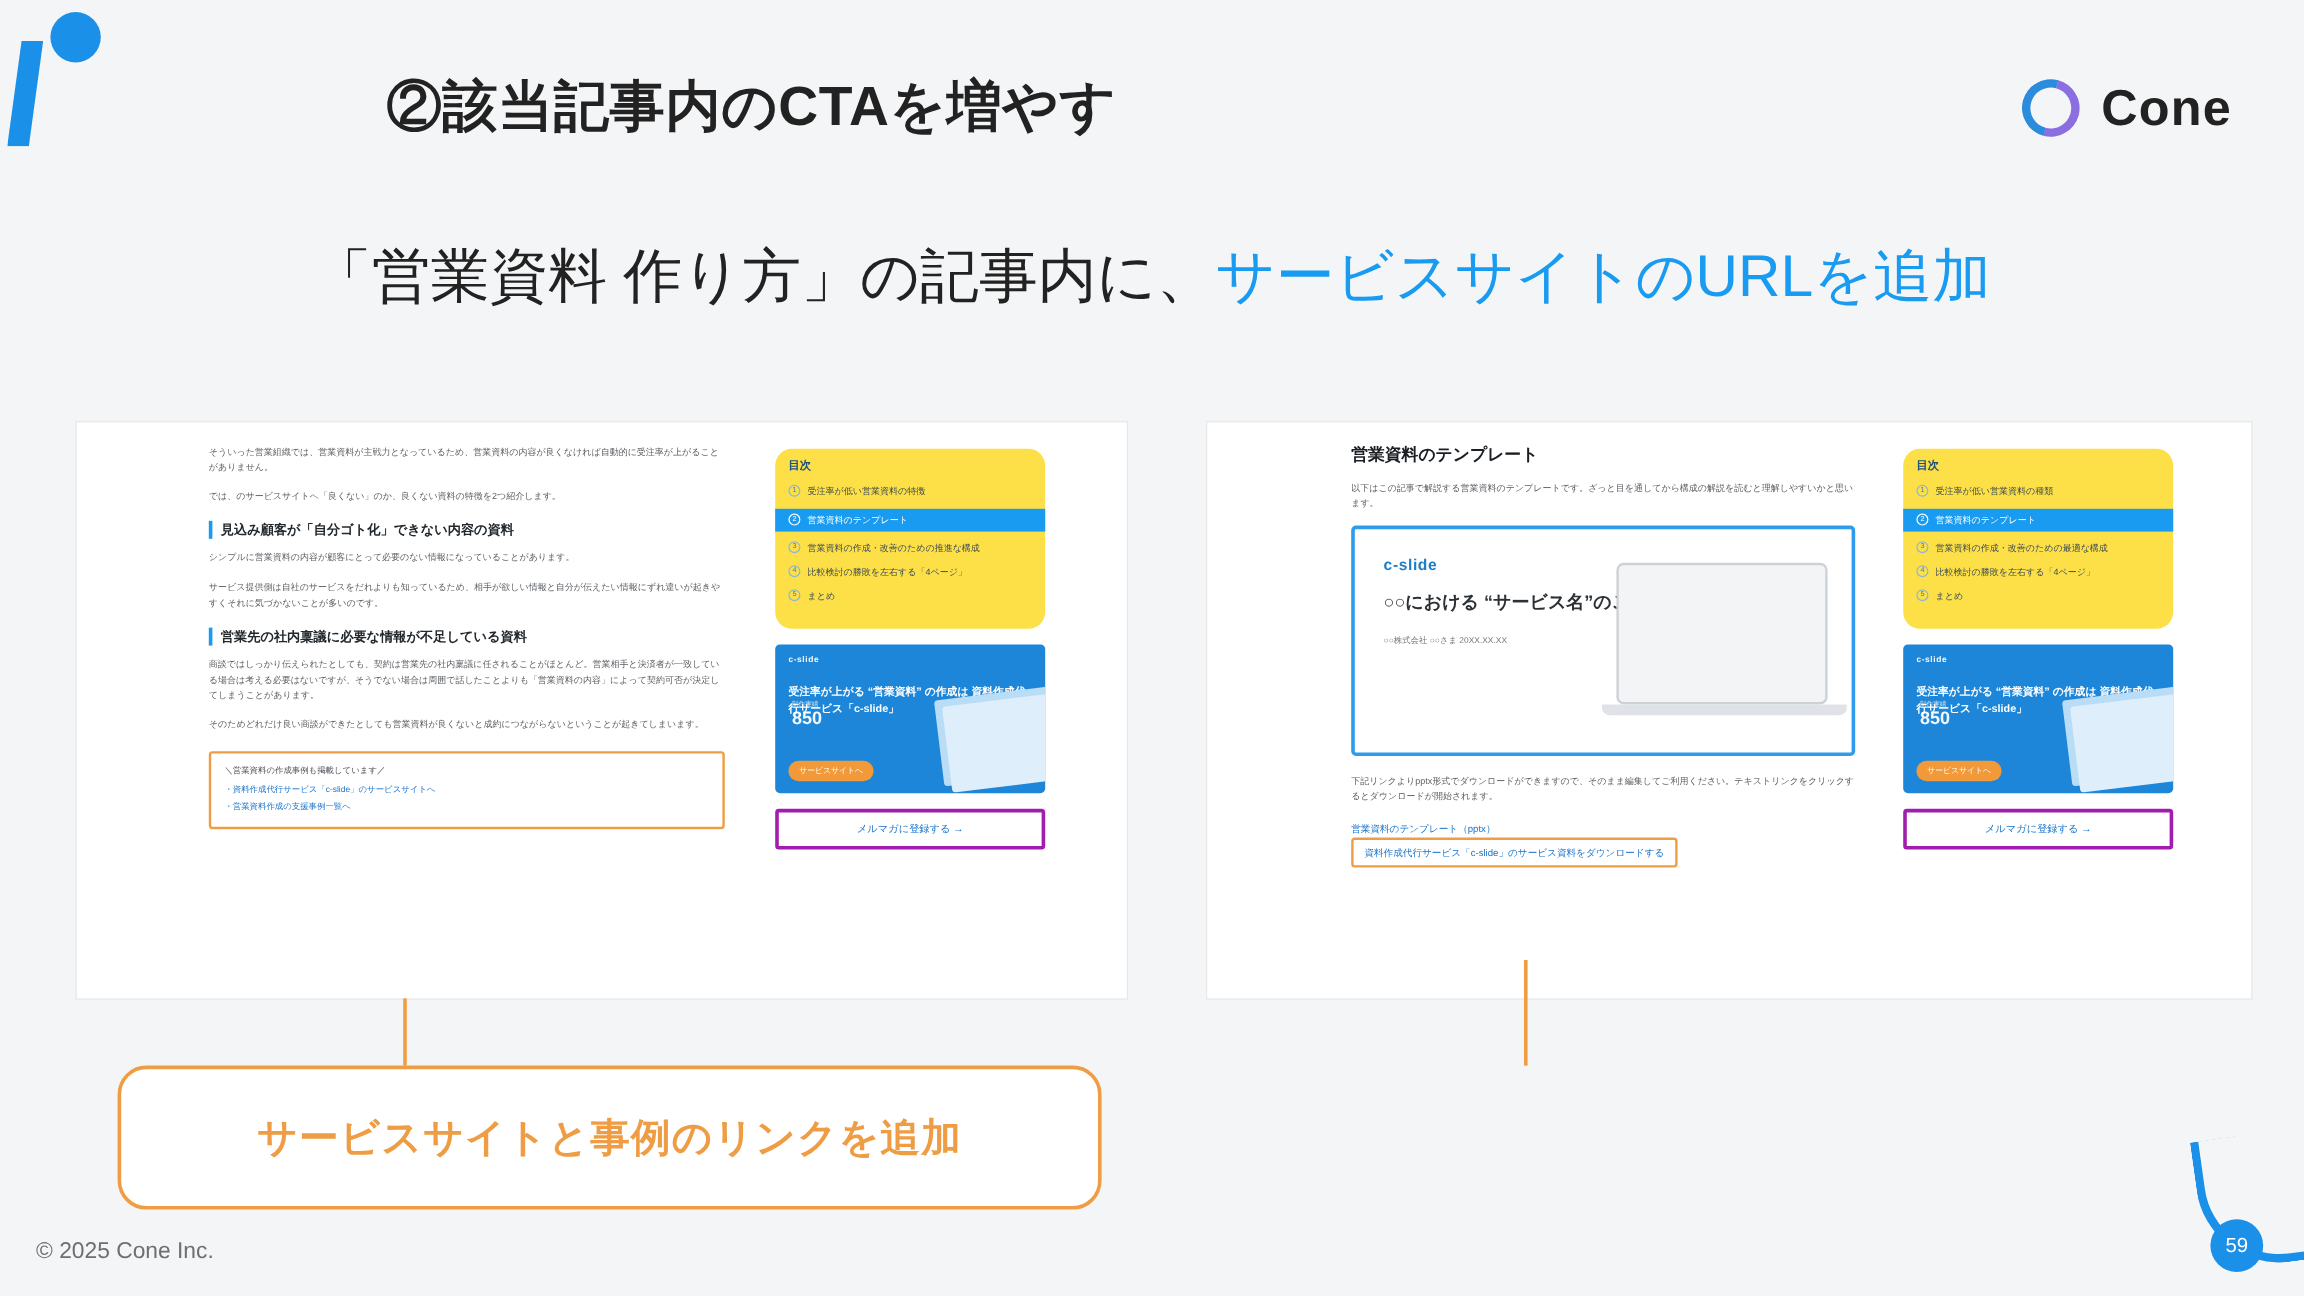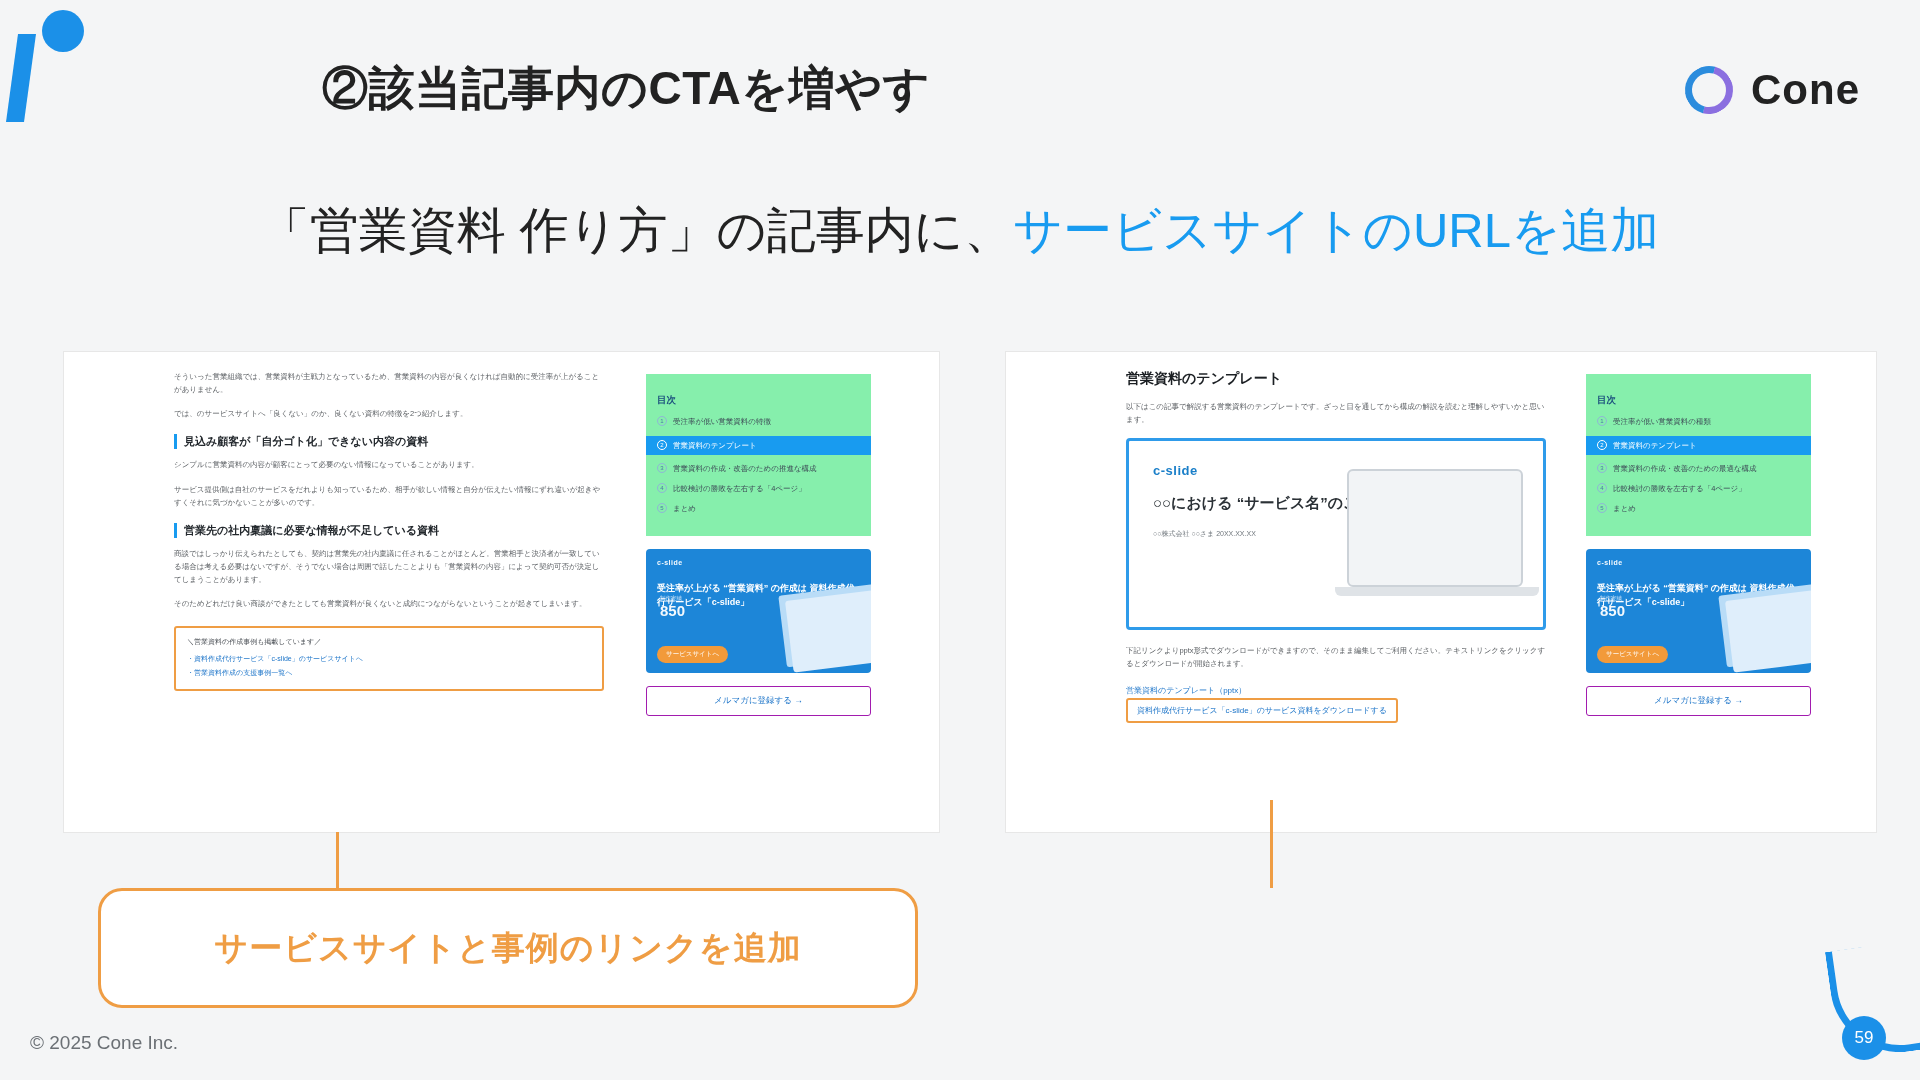--- a/index.html
+++ b/index.html
@@ -98,21 +98,21 @@
     display: inline-block; font-size: 8px; color: #1a73c8;
     border: 2px solid #ef9d44; border-radius: 3px;
     padding: 5px 9px; margin-top: 2px;
   }
 
   
   .side { position: absolute; top: 22px; width: 225px; }
   .side-left  { left: 582px; }
   .side-right { left: 580px; }
   .toc {
-    background: #86efac; border-radius: 0; padding: 20px 11px 14px;
+    background: #fde047; border-radius: 14px; padding: 8px 11px 14px;
   }
   .toc-title { font-size: 9.5px; font-weight: bold; color: #1b4f7d; margin-bottom: 9px; }
   .toc-item {
     display: flex; gap: 6px; font-size: 7.5px; color: #3d4b57;
     line-height: 1.55; margin-bottom: 8px;
   }
   .toc-item .n {
     flex: 0 0 auto; width: 10px; height: 10px; border-radius: 50%;
     border: 1px solid #8fb6d6; color: #4a7ca5;
     font-size: 6px; line-height: 9px; text-align: center;
@@ -140,21 +140,21 @@
     position: absolute; left: 14px; bottom: 54px;
     font-size: 15px; font-weight: bold; opacity: .95;
   }
   .promo .pnum small { font-size: 5.5px; display: block; opacity: .85; font-weight: normal;}
   .promo .pimg {
     position: absolute; right: -14px; bottom: 6px; width: 96px; height: 72px;
     background: #dfeefb; border-radius: 3px; transform: rotate(-7deg);
     box-shadow: -6px -6px 0 0 #b9dcf7;
   }
   .mailbtn {
-    margin-top: 13px; border: 1px solid #a21caf; border-radius: 3px;
+    margin-top: 13px; border: 3px solid #a21caf; border-radius: 3px;
     text-align: center; font-size: 8.5px; color: #1a73c8;
     padding: 8px 0;
   }
 
   
   .mock {
     margin-top: 12px; border: 3px solid #2f9bea; border-radius: 4px;
     height: 192px; background: #fff; position: relative; padding: 22px 24px;
   }
   .mock .cs { font-size: 13px; font-weight: bold; color: #1a7fc9; letter-spacing: .5px; }

